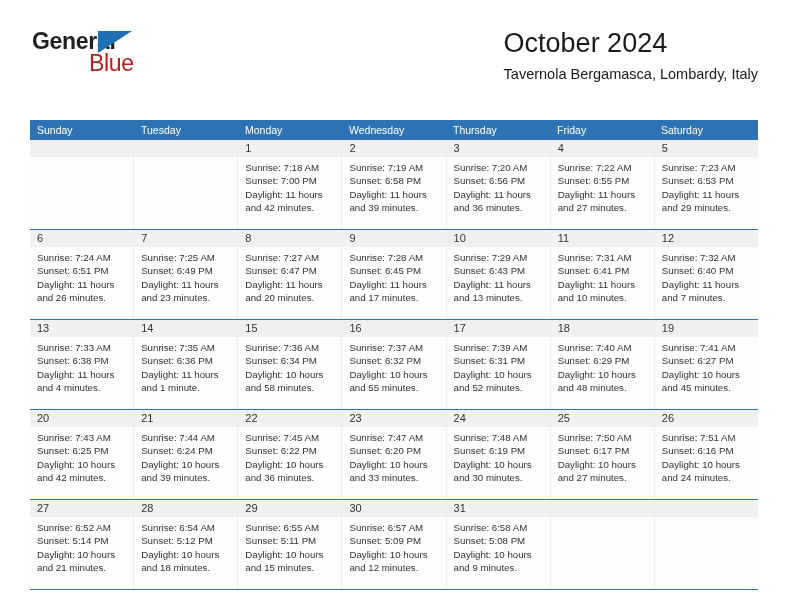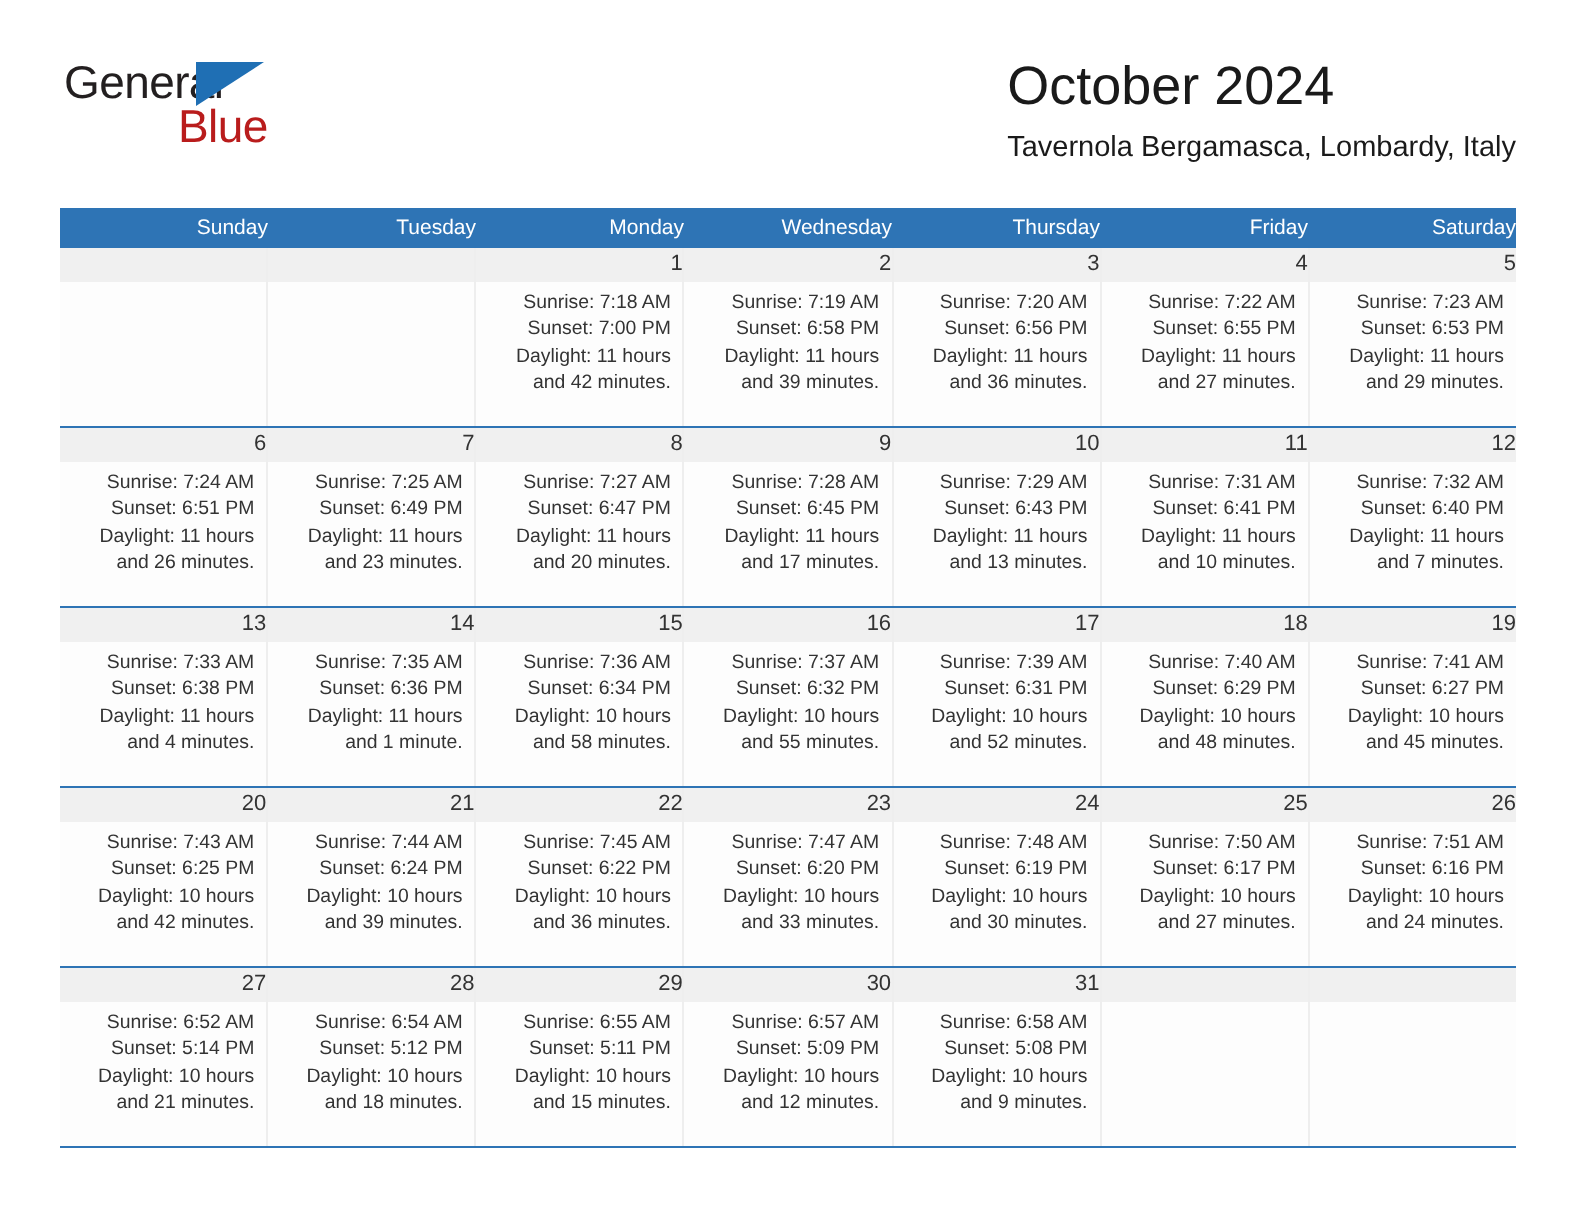--- a/index.html
+++ b/index.html
@@ -34,21 +34,21 @@
     left: 0;
     top: 0;
     width: 200px;
     height: 62px;
   }
   .brand-general {
     position: absolute;
     left: 2px;
     top: 2px;
     font-size: 23px;
-    font-weight: 400;
+    font-weight: 700;
     letter-spacing: -0.3px;
     color: #231f20;
     line-height: 1;
   }
   .brand-blue {
     position: absolute;
     left: 59px;
     top: 24px;
     font-size: 23px;
     font-weight: 400;
@@ -86,23 +86,22 @@
     font-weight: 400;
     color: #1a1a1a;
     line-height: 1.15;
     white-space: nowrap;
   }
 
   
   .calendar {
     position: absolute;
     left: 30px;
-    top: 104px;
+    top: 120px;
     width: 728px;
-    text-align: right;
   }
   .weekday-row {
     display: flex;
     background: #2e74b5;
     height: 20px;
   }
   .weekday {
     flex: 1 1 0;
     min-width: 0;
     color: #ffffff;

